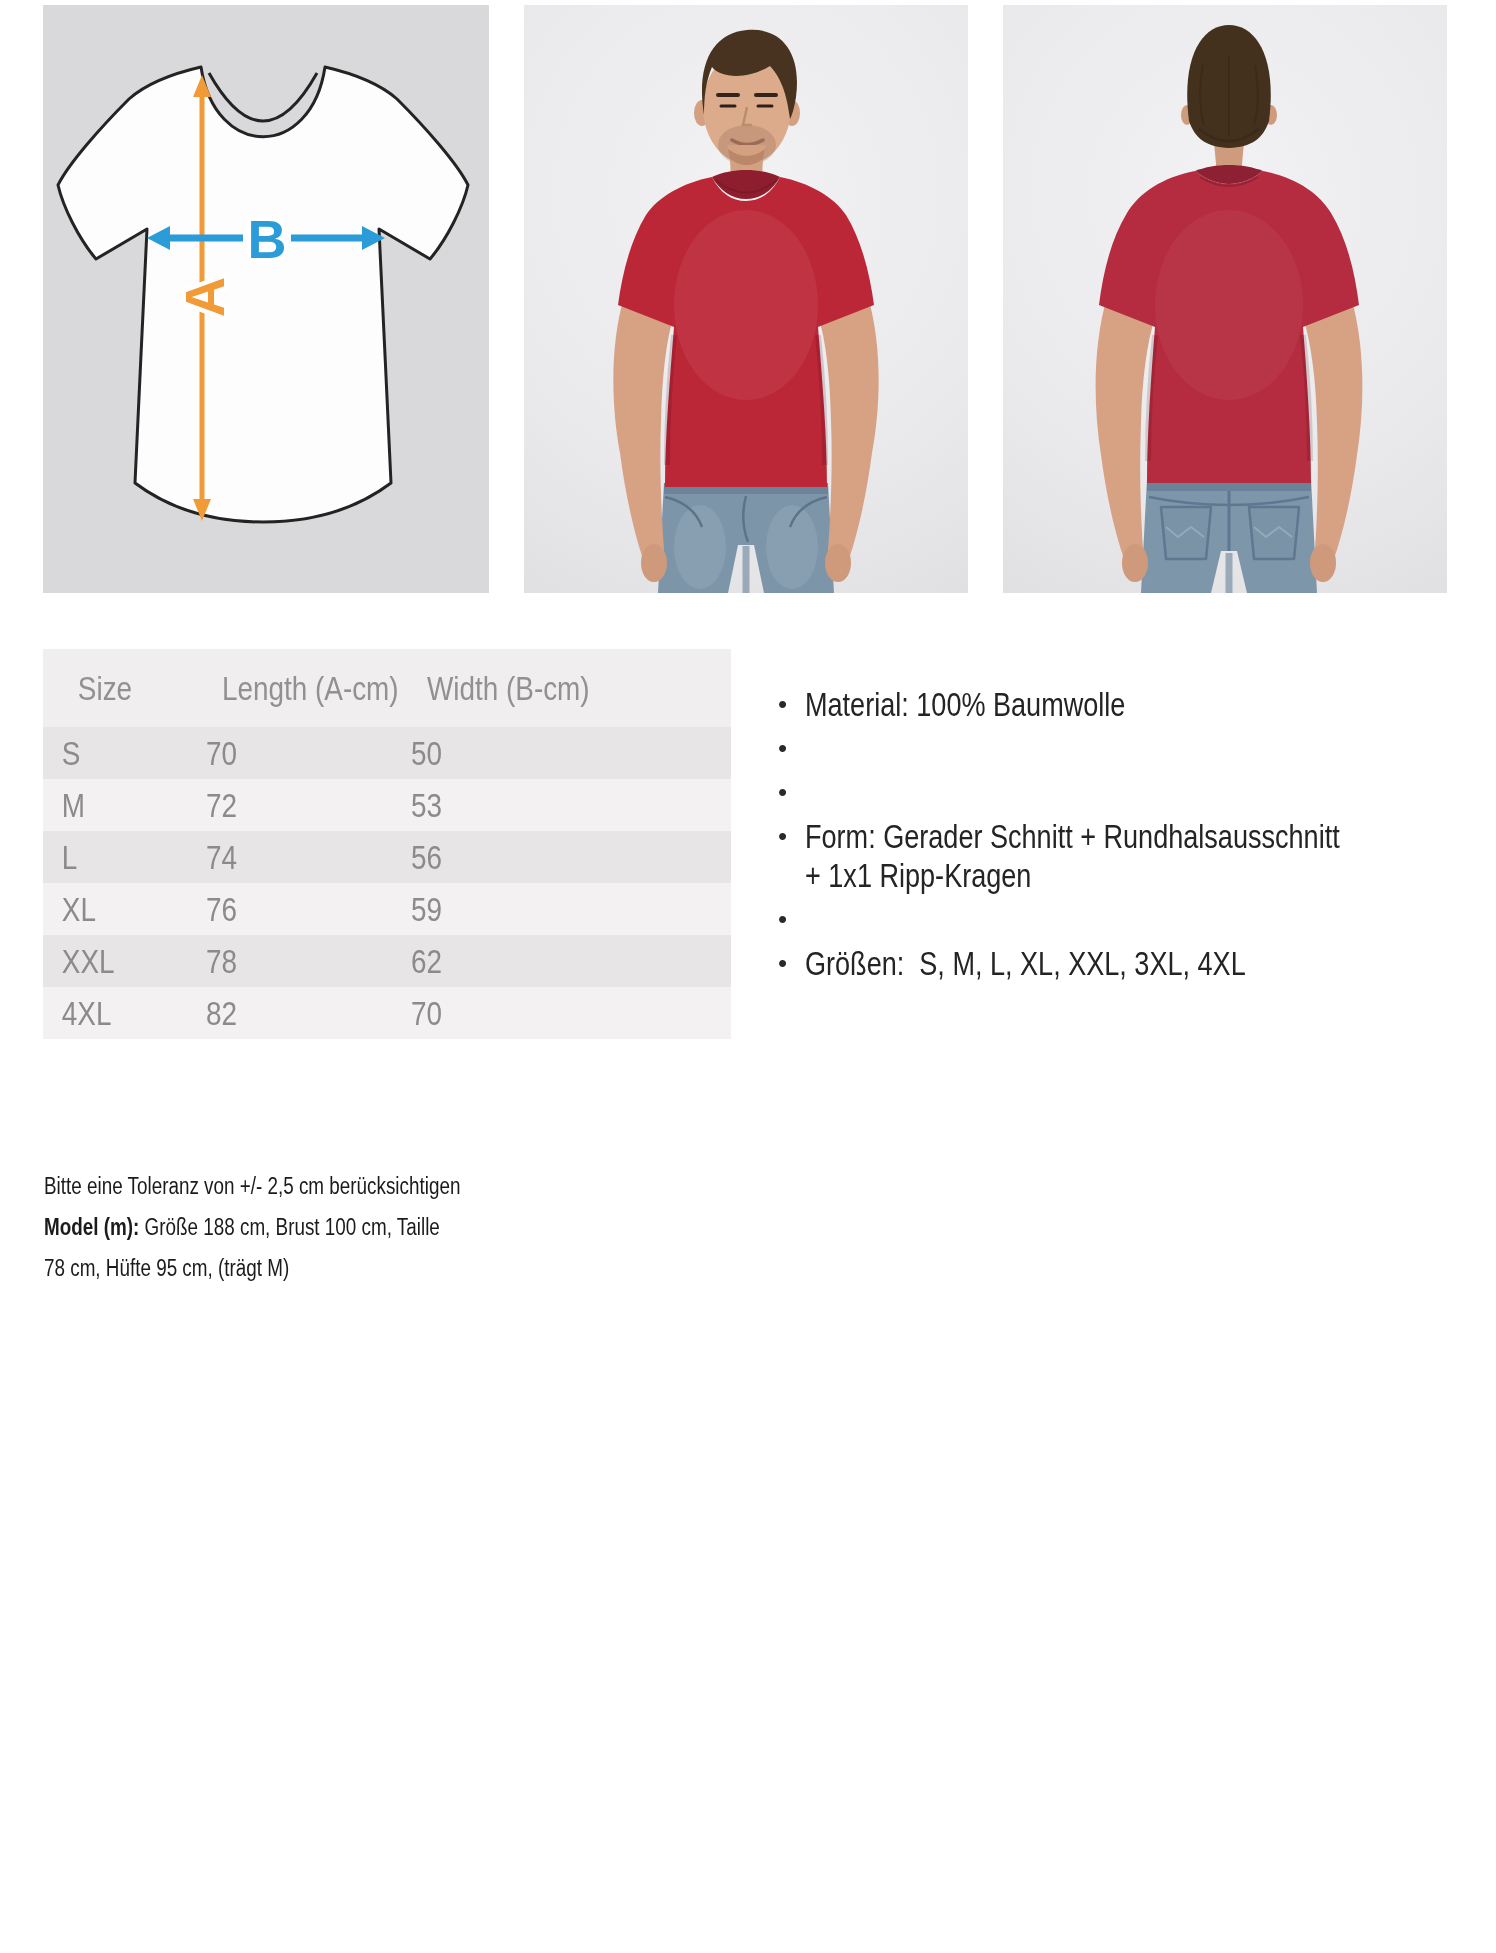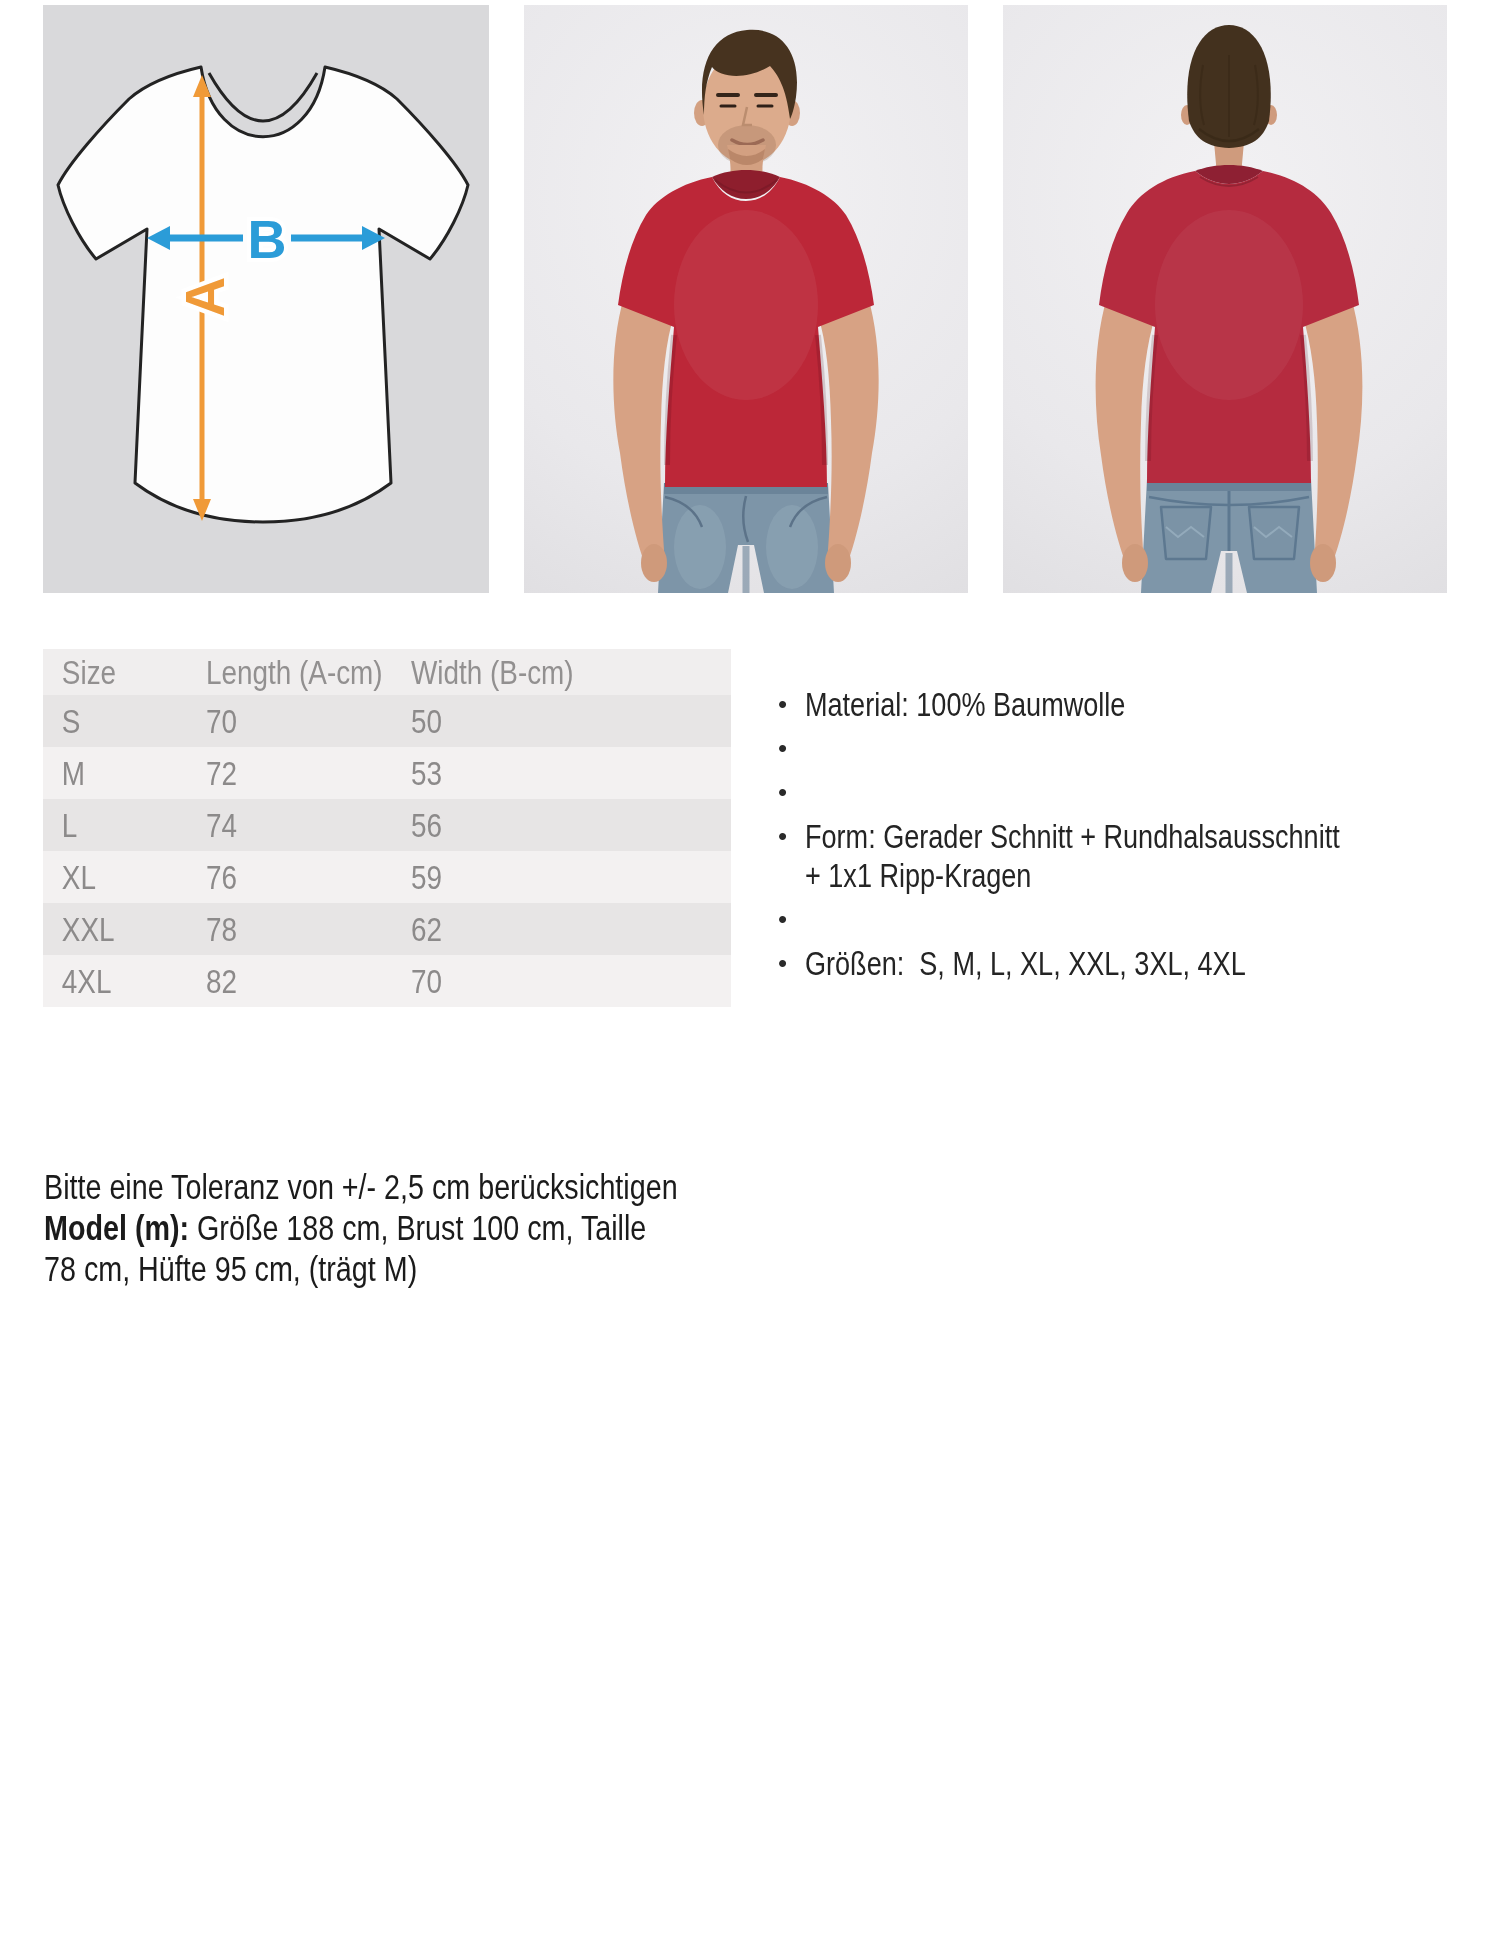--- a/index.html
+++ b/index.html
@@ -18,36 +18,36 @@
   .diagram-panel { width:446px; background:#d9d9db; }
   .photo-panel  { width:444px;
     background:radial-gradient(ellipse 120% 95% at 50% 32%, #f2f1f3 0%, #e9e8eb 55%, #dbdadd 100%);
   }
   .panel svg { display:block; }
 
   
   table.size-table { position:absolute; left:43px; top:649px; width:688px;
     border-collapse:collapse; table-layout:fixed; }
   .size-table th { height:46px; font-weight:normal; text-align:left;
-    background:#f0eeee; color:#929090; font-size:34px; padding:0; }
+    background:#f0eeee; color:#929090; font-size:34px; padding:16px; }
   .size-table td { height:52px; color:#8c8a8a; font-size:34px; padding:0; }
   .size-table th:first-child .cx, .size-table td:first-child .cx { padding-left:23px; }
   .size-table tbody tr:nth-child(odd)  td { background:#e7e5e5; }
   .size-table tbody tr:nth-child(even) td { background:#f3f1f1; }
 
   
   .description { position:absolute; left:778px; top:643px; color:#242424; font-size:33px; }
   .description .intro .cx { line-height:36px; }
   ul.features { list-style:none; margin:42px 0 0 0; padding:0; }
   ul.features li { display:flex; margin:0 0 5px 0; }
   ul.features .dot { flex:none; width:27px; font-size:26px; line-height:39px; color:#2a2a2a; }
   ul.features .fl .cx { line-height:39px; }
 
   
-  .notes { position:absolute; left:44px; top:1166px; color:#1b1b1b; font-size:35px; }
+  .notes { position:absolute; left:44px; top:1166px; color:#1b1b1b; font-size:23px; }
   .notes .cx { line-height:41px; }
   .notes .bold { font-weight:bold; }
 
   
   text { font-family:"Liberation Sans", sans-serif; }
 </style>
 </head>
 <body>
 
 <div class="top-row">

